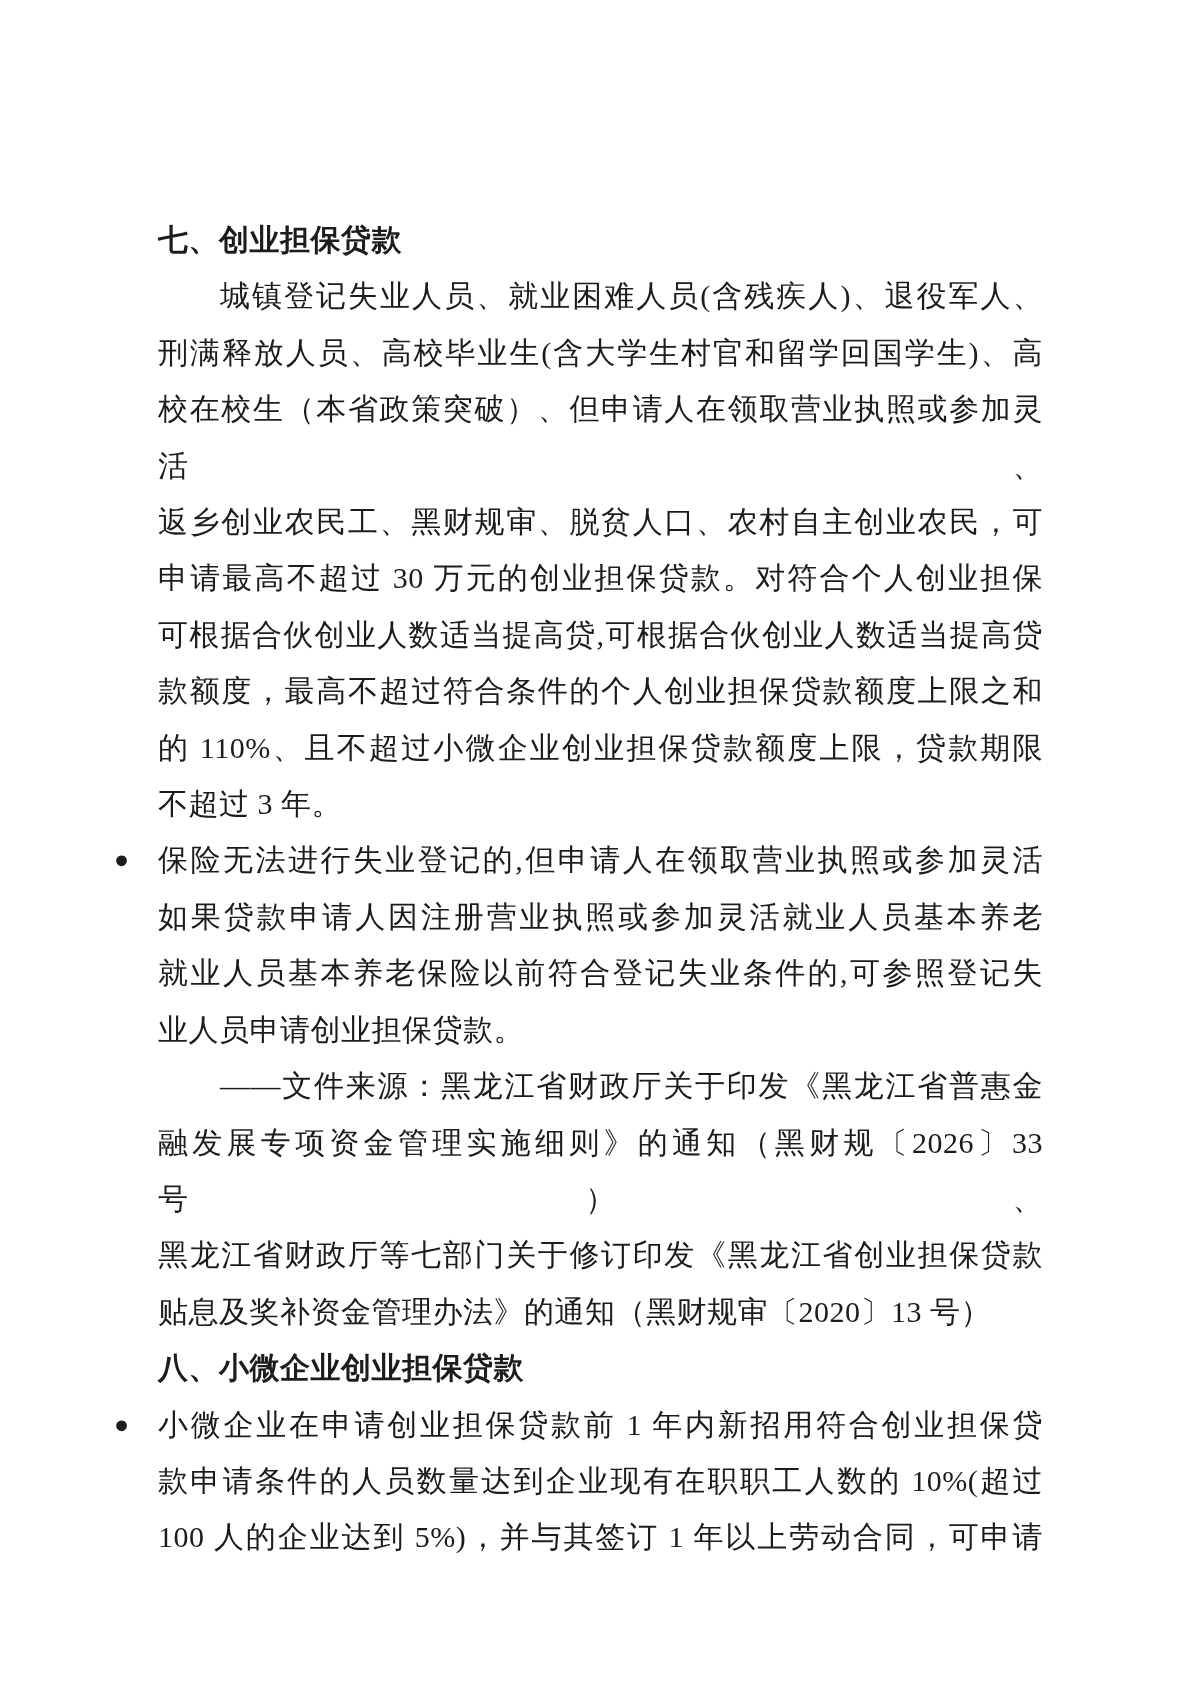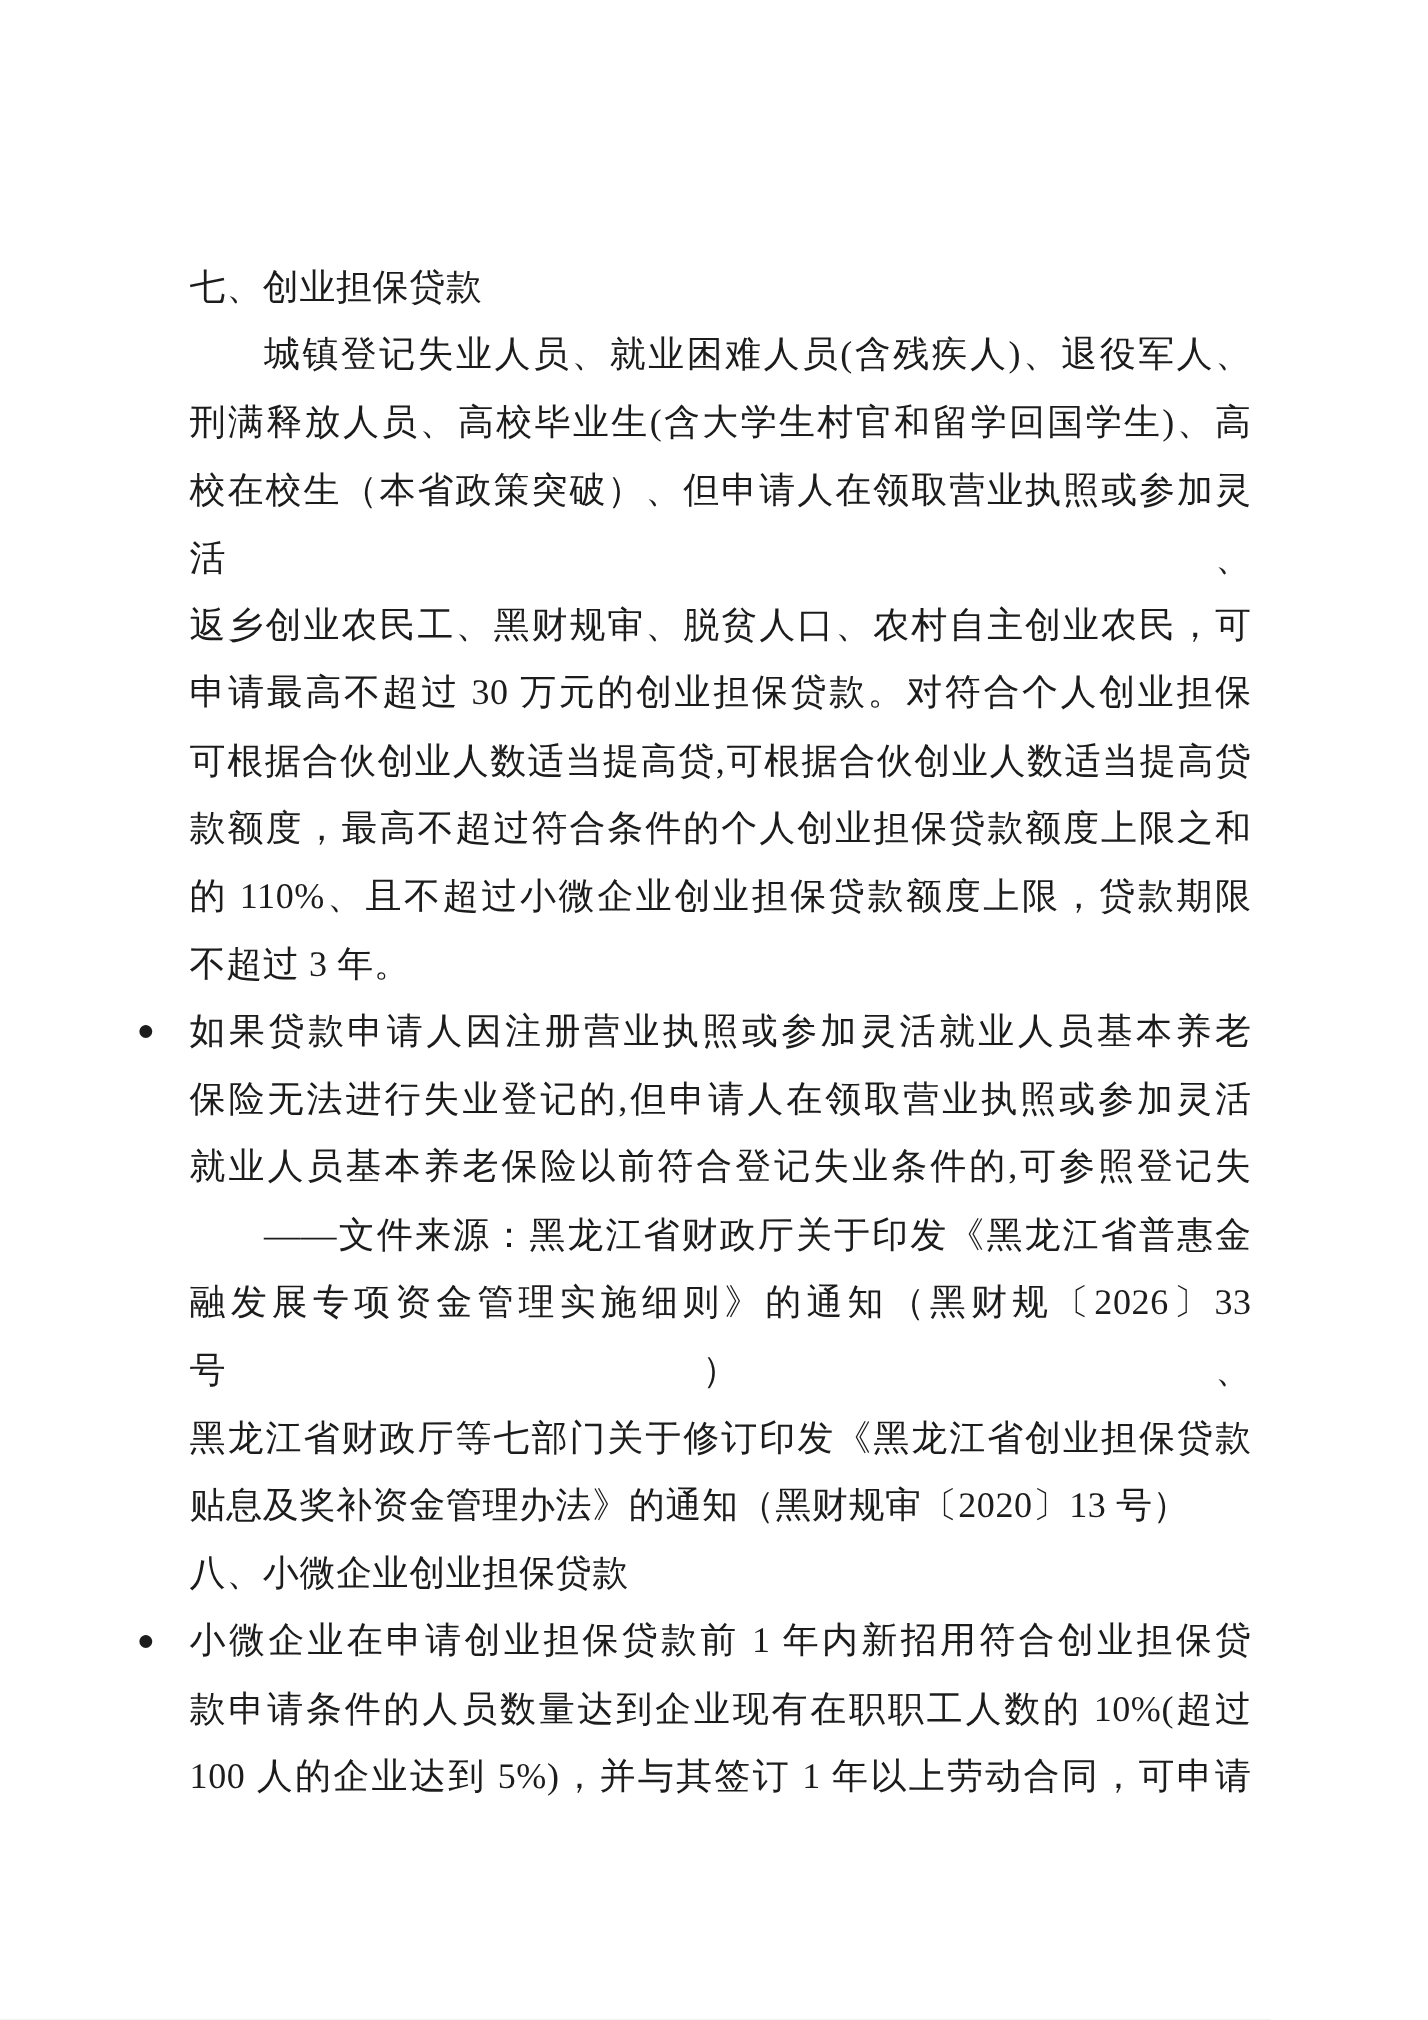--- a/index.html
+++ b/index.html
@@ -27,21 +27,21 @@
     text-align-last: justify;
     white-space: normal;
   }
   .line.short {
     text-align-last: left;
   }
   .line.indent {
     text-indent: 62px;
   }
   .heading {
-    font-weight: normal;
+    font-weight: bold;
     text-align: center;
     text-align-last: left;
   }
   .para { position: relative; }
   .bullet-mark {
     position: absolute;
     left: -44px;
     top: 0;
     width: 40px;
     line-height: 56.4px;
@@ -65,23 +65,24 @@
       <div class="line">返乡创业农民工、黑财规审、脱贫人口、农村自主创业农民，可</div>
       <div class="line">申请最高不超过 30 万元的创业担保贷款。对符合个人创业担保</div>
       <div class="line">可根据合伙创业人数适当提高贷,可根据合伙创业人数适当提高贷</div>
       <div class="line">款额度，最高不超过符合条件的个人创业担保贷款额度上限之和</div>
       <div class="line">的 110%、且不超过小微企业创业担保贷款额度上限，贷款期限</div>
       <div class="line short">不超过 3 年。</div>
     </div>
 
     <div class="para">
       <span class="bullet-mark">●</span>
+      <div class="line">保险无法进行失业登记的,但申请人在领取营业执照或参加灵活</div>
       <div class="line">如果贷款申请人因注册营业执照或参加灵活就业人员基本养老</div>
-      <div class="line">保险无法进行失业登记的,但申请人在领取营业执照或参加灵活</div>
       <div class="line">就业人员基本养老保险以前符合登记失业条件的,可参照登记失</div>
+      <div class="line short">业人员申请创业担保贷款。</div>
     </div>
 
     <div class="para">
       <div class="line indent">——文件来源：黑龙江省财政厅关于印发《黑龙江省普惠金</div>
       <div class="line">融发展专项资金管理实施细则》的通知（黑财规〔2026〕33 号）、</div>
       <div class="line">黑龙江省财政厅等七部门关于修订印发《黑龙江省创业担保贷款</div>
       <div class="line short">贴息及奖补资金管理办法》的通知（黑财规审〔2020〕13 号）</div>
     </div>
 
     <div class="line heading">八、小微企业创业担保贷款</div>

